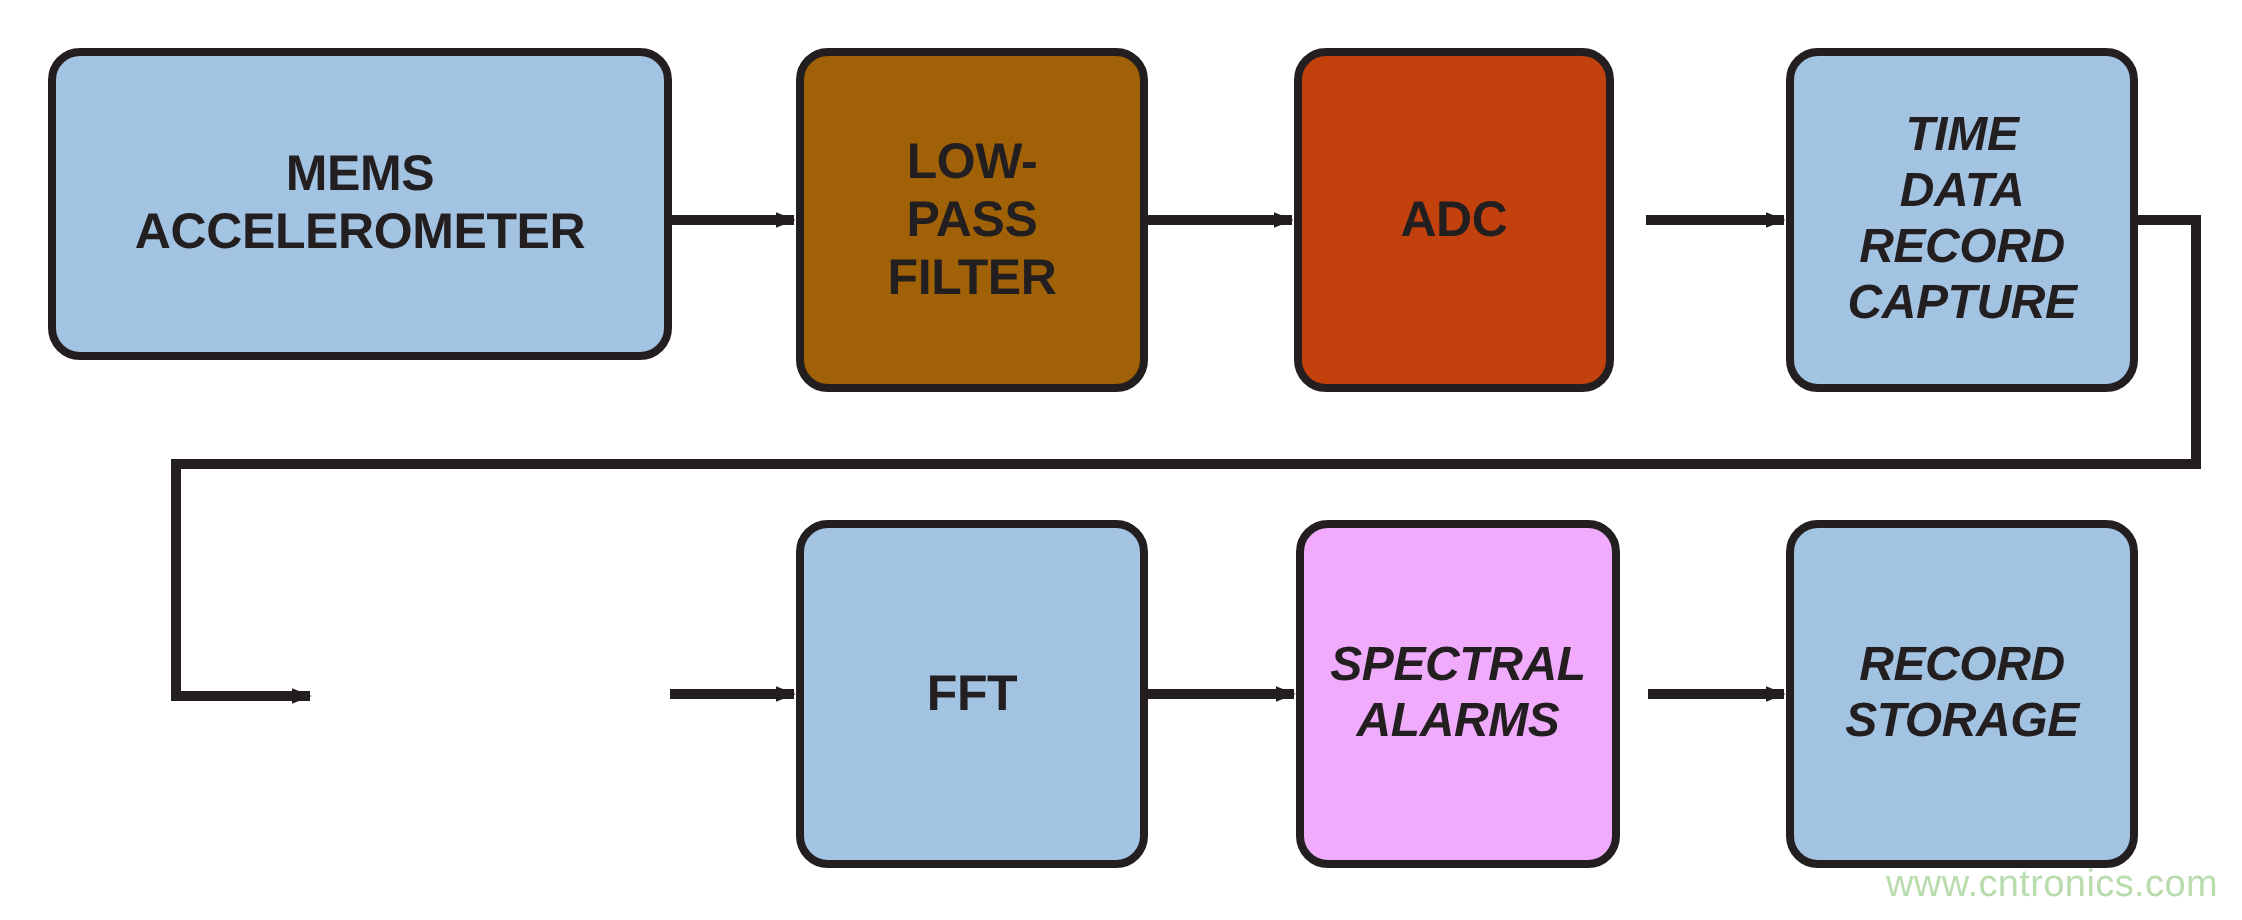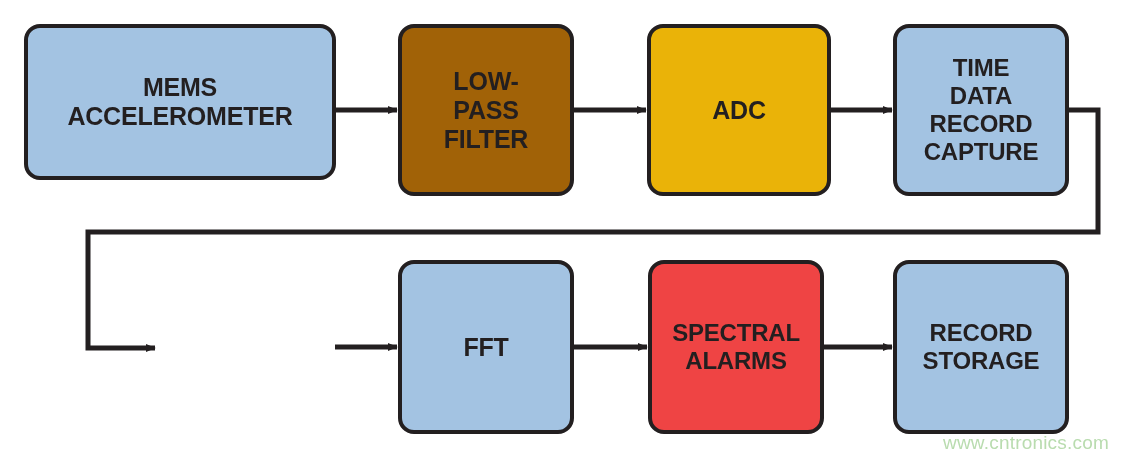--- a/index.html
+++ b/index.html
@@ -40,21 +40,21 @@
     font-family: "Liberation Sans", sans-serif;
     font-weight: bold;
     font-size: 25px;
     line-height: 1.16;
     letter-spacing: -0.2px;
     color: #231f20;
     white-space: pre-line;
     padding: 0 4px;
     -webkit-font-smoothing: antialiased;
   }
-  .node-label.sz-small { font-size: 24px; }
+  .node-label.sz-small { font-size: 24px; font-style: italic; }
   #watermark {
     position: absolute;
     right: 12px;
     bottom: 6px;
     font-family: "Liberation Sans", sans-serif;
     font-size: 19px;
     color: #b9dcaf;
     letter-spacing: 0.2px;
     white-space: nowrap;
     pointer-events: none;
@@ -105,37 +105,37 @@
     <span class="node-label">MEMS
 ACCELEROMETER</span>
   </div>
 
   <div class="node-box" id="node-lpf" style="left: 398px; top: 24px; width: 176px; height: 172px; background: #a16207; border-color: rgb(35, 31, 32);">
     <span class="node-label">LOW-
 PASS
 FILTER</span>
   </div>
 
-  <div class="node-box" id="node-adc" style="left: 647px; top: 24px; width: 184px; height: 172px; background: #eab308; border-color: rgb(35, 31, 32);">
+  <div class="node-box" id="node-adc" style="left: 647px; top: 24px; width: 160px; height: 172px; background: #c2410c; border-color: rgb(35, 31, 32);">
     <span class="node-label">ADC</span>
   </div>
 
   <div class="node-box" id="node-capture" style="left: 893px; top: 24px; width: 176px; height: 172px; background: rgb(163, 195, 226); border-color: rgb(35, 31, 32);">
     <span class="node-label sz-small">TIME
 DATA
 RECORD
 CAPTURE</span>
   </div>
 
 
   <div class="node-box" id="node-fft" style="left: 398px; top: 260px; width: 176px; height: 174px; background: rgb(163, 195, 226); border-color: rgb(35, 31, 32);">
     <span class="node-label">FFT</span>
   </div>
 
-  <div class="node-box" id="node-alarms" style="left: 648px; top: 260px; width: 176px; height: 174px; background: #ef4444; border-color: rgb(35, 31, 32);">
+  <div class="node-box" id="node-alarms" style="left: 648px; top: 260px; width: 162px; height: 174px; background: #f0abfc; border-color: rgb(35, 31, 32);">
     <span class="node-label sz-small">SPECTRAL
 ALARMS</span>
   </div>
 
   <div class="node-box" id="node-storage" style="left: 893px; top: 260px; width: 176px; height: 174px; background: rgb(163, 195, 226); border-color: rgb(35, 31, 32);">
     <span class="node-label sz-small">RECORD
 STORAGE</span>
   </div>
 
   <div id="watermark" style="color: rgb(185, 220, 175);">www.cntronics.com</div>

